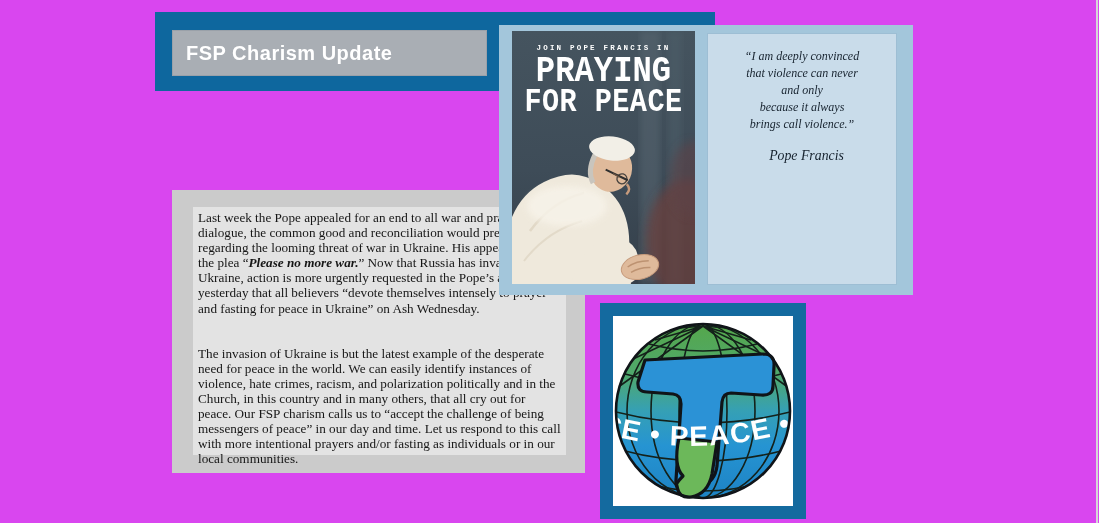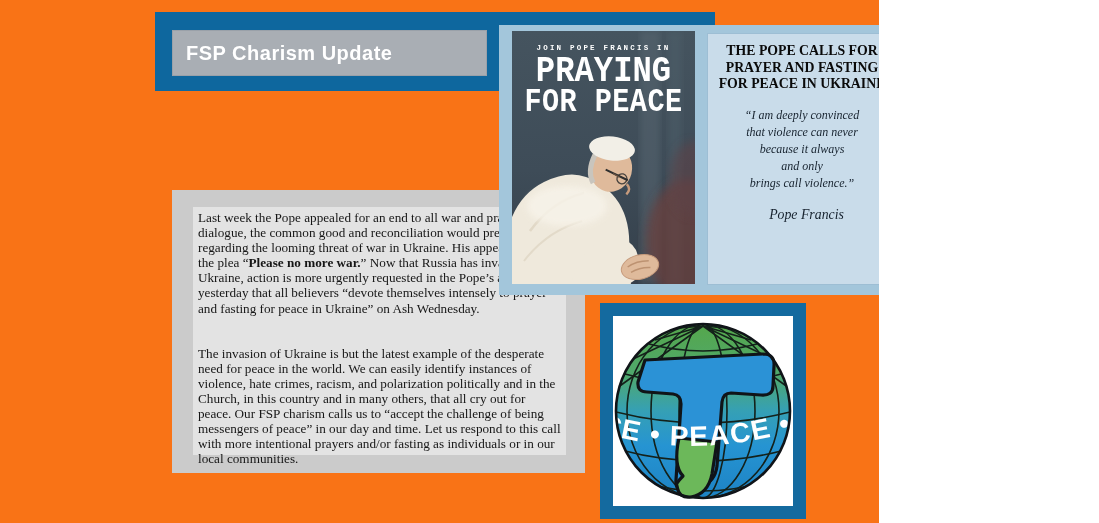--- a/index.html
+++ b/index.html
@@ -1,18 +1,18 @@
 <!DOCTYPE html>
 <html><head>
 <meta charset="utf-8">
 <style>
   * { margin:0; padding:0; box-sizing:border-box; }
   html,body { background:#fff; }
   .page {
-    position:relative; width:879px; height:523px; background:#f97316;
+    position:relative; width:1099px; height:523px; background:#d946ef;
     overflow:hidden; font-family:"Liberation Serif", serif;
   }
   .right-edge {
     position:absolute; left:1096px; top:0; width:2px; height:523px;
     background:#d6d6d6;
   }
   
   .banner {
     position:absolute; left:155px; top:12px; width:560px; height:79px;
     background:#0e679e;
@@ -31,21 +31,21 @@
     position:absolute; left:172px; top:190px; width:413px; height:283px;
     background:#cbcbcb;
   }
   .text-box {
     position:absolute; left:21px; top:17px; width:373px; height:248px;
     background:#e3e3e3; padding:3px 5px 0 5px;
     font-size:13.2px; line-height:15.1px; color:#161616;
   }
   .text-box p { margin:0; }
   .text-box p + p { margin-top:30px; }
-  .text-box .bi { font-weight:bold; }
+  .text-box .bi { font-weight:bold; font-style:italic; }
   
   .blue-panel {
     position:absolute; left:499px; top:25px; width:414px; height:270px;
     background:#a3c6db;
   }
   .poster {
     position:absolute; left:13px; top:6px; width:183px; height:253px;
     background:#42515c; overflow:hidden;
   }
   .poster svg { position:absolute; left:0; top:0; }
@@ -147,30 +147,25 @@
         </g>
       </svg>
       <div class="poster-text">
         <div class="poster-kicker">JOIN POPE FRANCIS IN</div>
         <div class="poster-big1">PRAYING</div>
         <div class="poster-big2">FOR PEACE</div>
       </div>
     </div>
 
     <div class="quote-box">
-      <div class="q-head">
-        <div>THE POPE CALLS FOR</div>
-        <div>PRAYER AND FASTING</div>
-        <div>FOR PEACE IN UKRAINE</div>
-      </div>
       <div class="q-body">
         <div>“I am deeply convinced</div>
         <div>that violence can never</div>
+        <div>and only</div>
         <div>because it always</div>
-        <div>and only</div>
         <div>brings call violence.”</div>
       </div>
       <div class="q-attr">Pope Francis</div>
     </div>
   </div>
 
   <div class="globe-box">
     <svg width="180" height="190" viewBox="0 0 180 190">
       <defs>
         <linearGradient id="sphere" x1="0" y1="0" x2="0" y2="1">

